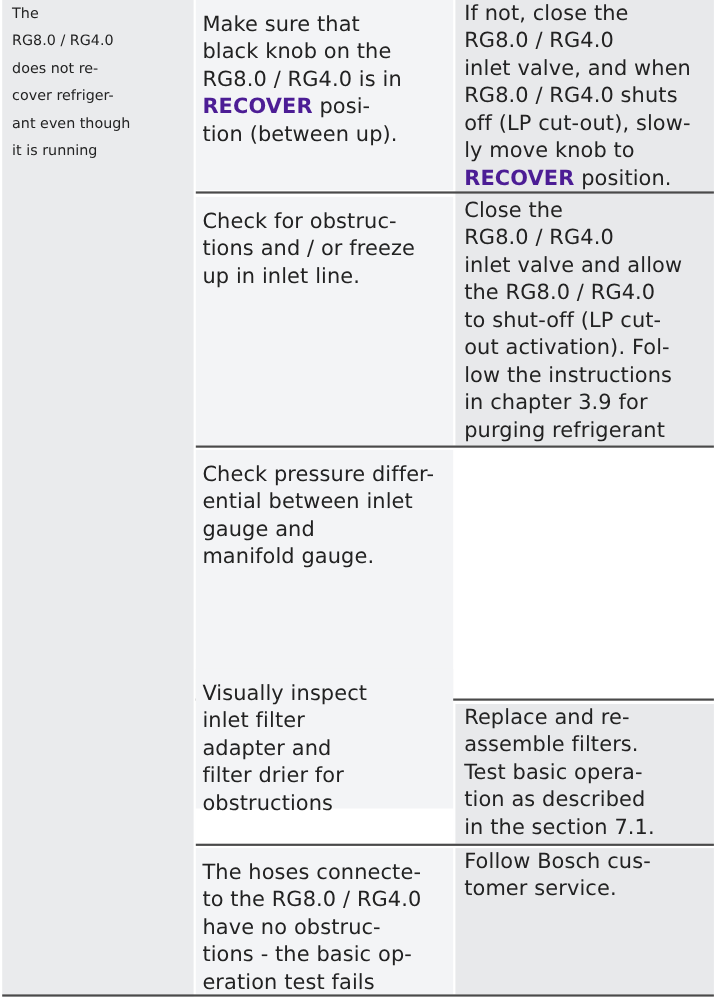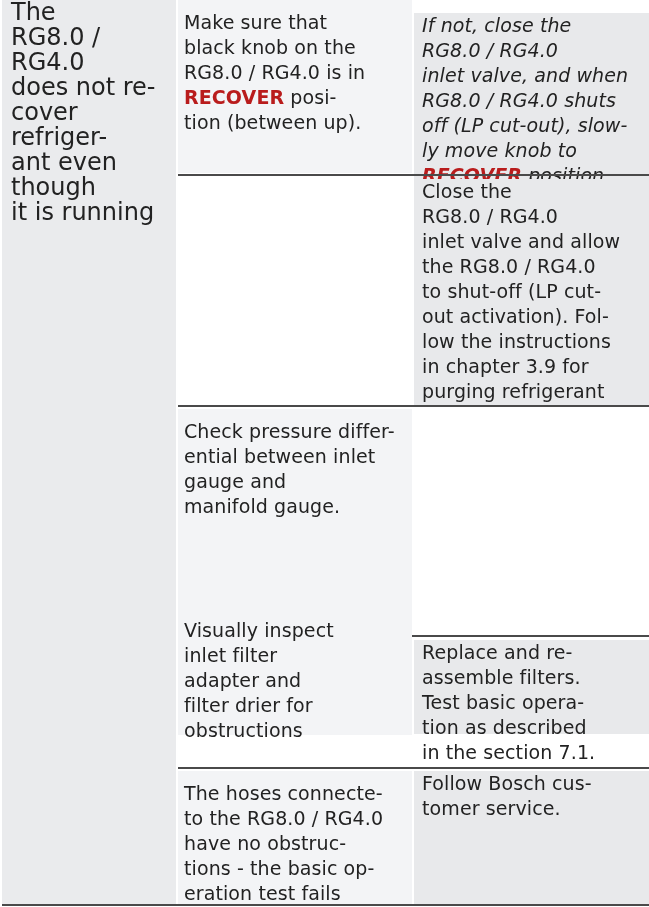--- a/index.html
+++ b/index.html
@@ -2,52 +2,55 @@
 <html><head>
 <meta charset="utf-8">
 <style>
   html, body { margin: 0; padding: 0; background: #ffffff; }
   body { width: 649px; height: 907px; overflow: hidden; position: relative; font-family: "DejaVu Sans", sans-serif; color: #222; }
   .table { position: absolute; left: 2px; top: 0; width: 647px; height: 906px; }
   .col-symptom { position: absolute; left: 0; top: 0; width: 174px; height: 906px; background: #eaebed; }
   .cell { position: absolute; font-size: 19px; line-height: 25px; letter-spacing: 0.1px; white-space: pre-line; }
   .check { left: 176px; width: 234px; background: #f3f4f6; padding: 10px 0 0 6px; box-sizing: border-box; }
   .remedy { left: 412px; width: 235px; background: #e8e9eb; padding: 0 0 0 8px; box-sizing: border-box; }
-  .symptom-text { position: absolute; left: 9px; top: 0; font-size: 24px; line-height: 25px; white-space: pre-line; }
+  .symptom-text { position: absolute; left: 9px; top: 0; font-size: 13px; line-height: 25px; white-space: pre-line; }
   .rule { position: absolute; left: 176px; width: 471px; height: 2px; background: #4a4a4a; }
   .rule-bottom { position: absolute; left: 0; top: 904px; width: 647px; height: 2px; background: #4a4a4a; }
-  b { font-weight: bold; color: #b91c1c; }
+  b { font-weight: bold; color: #4c1d95; }
 </style>
 </head>
 <body>
 
 <div class="table">
   <div class="col-symptom">
     <div class="symptom-text">The
 RG8.0 / RG4.0
 does not re-
 cover refriger-
 ant even though
 it is running</div>
   </div>
 
   <div class="cell check" style="top:0;height:173px;"><span>Make sure that
 black knob on the
 RG8.0 / RG4.0 is in
 </span><b>RECOVER</b><span> posi-
 tion (between up).</span></div>
-  <div class="cell remedy" style="top:13px;height:179px;font-style:italic;"><span>If not, close the
+  <div class="cell remedy" style="top:0;height:179px;"><span>If not, close the
 RG8.0 / RG4.0
 inlet valve, and when
 RG8.0 / RG4.0 shuts
 off (LP cut-out), slow-
 ly move knob to
 </span><b>RECOVER</b><span> position.</span></div>
   <div class="rule" style="top:174px;"></div>
 
+  <div class="cell check" style="top:179px;height:226px;">Check for obstruc-
+tions and / or freeze
+up in inlet line.</div>
   <div class="cell remedy" style="top:179px;height:226px;">Close the
 RG8.0 / RG4.0
 inlet valve and allow
 the RG8.0 / RG4.0
 to shut-off (LP cut-
 out activation). Fol-
 low the instructions
 in chapter 3.9 for
 purging refrigerant</div>
   <div class="rule" style="top:405px;"></div>
@@ -56,21 +59,21 @@
 ential between inlet
 gauge and
 manifold gauge.</div>
   <div class="rule" style="top:635px;"></div>
 
   <div class="cell check" style="top:608px;height:127px;">Visually inspect
 inlet filter
 adapter and
 filter drier for
 obstructions</div>
-  <div class="cell remedy" style="top:640px;height:94px;">Replace and re-
+  <div class="cell remedy" style="top:640px;height:127px;">Replace and re-
 assemble filters.
 Test basic opera-
 tion as described
 in the section 7.1.</div>
   <div class="rule" style="top:767px;"></div>
 
   <div class="cell check" style="top:771px;height:133px;">The hoses connecte-
 to the RG8.0 / RG4.0
 have no obstruc-
 tions - the basic op-

